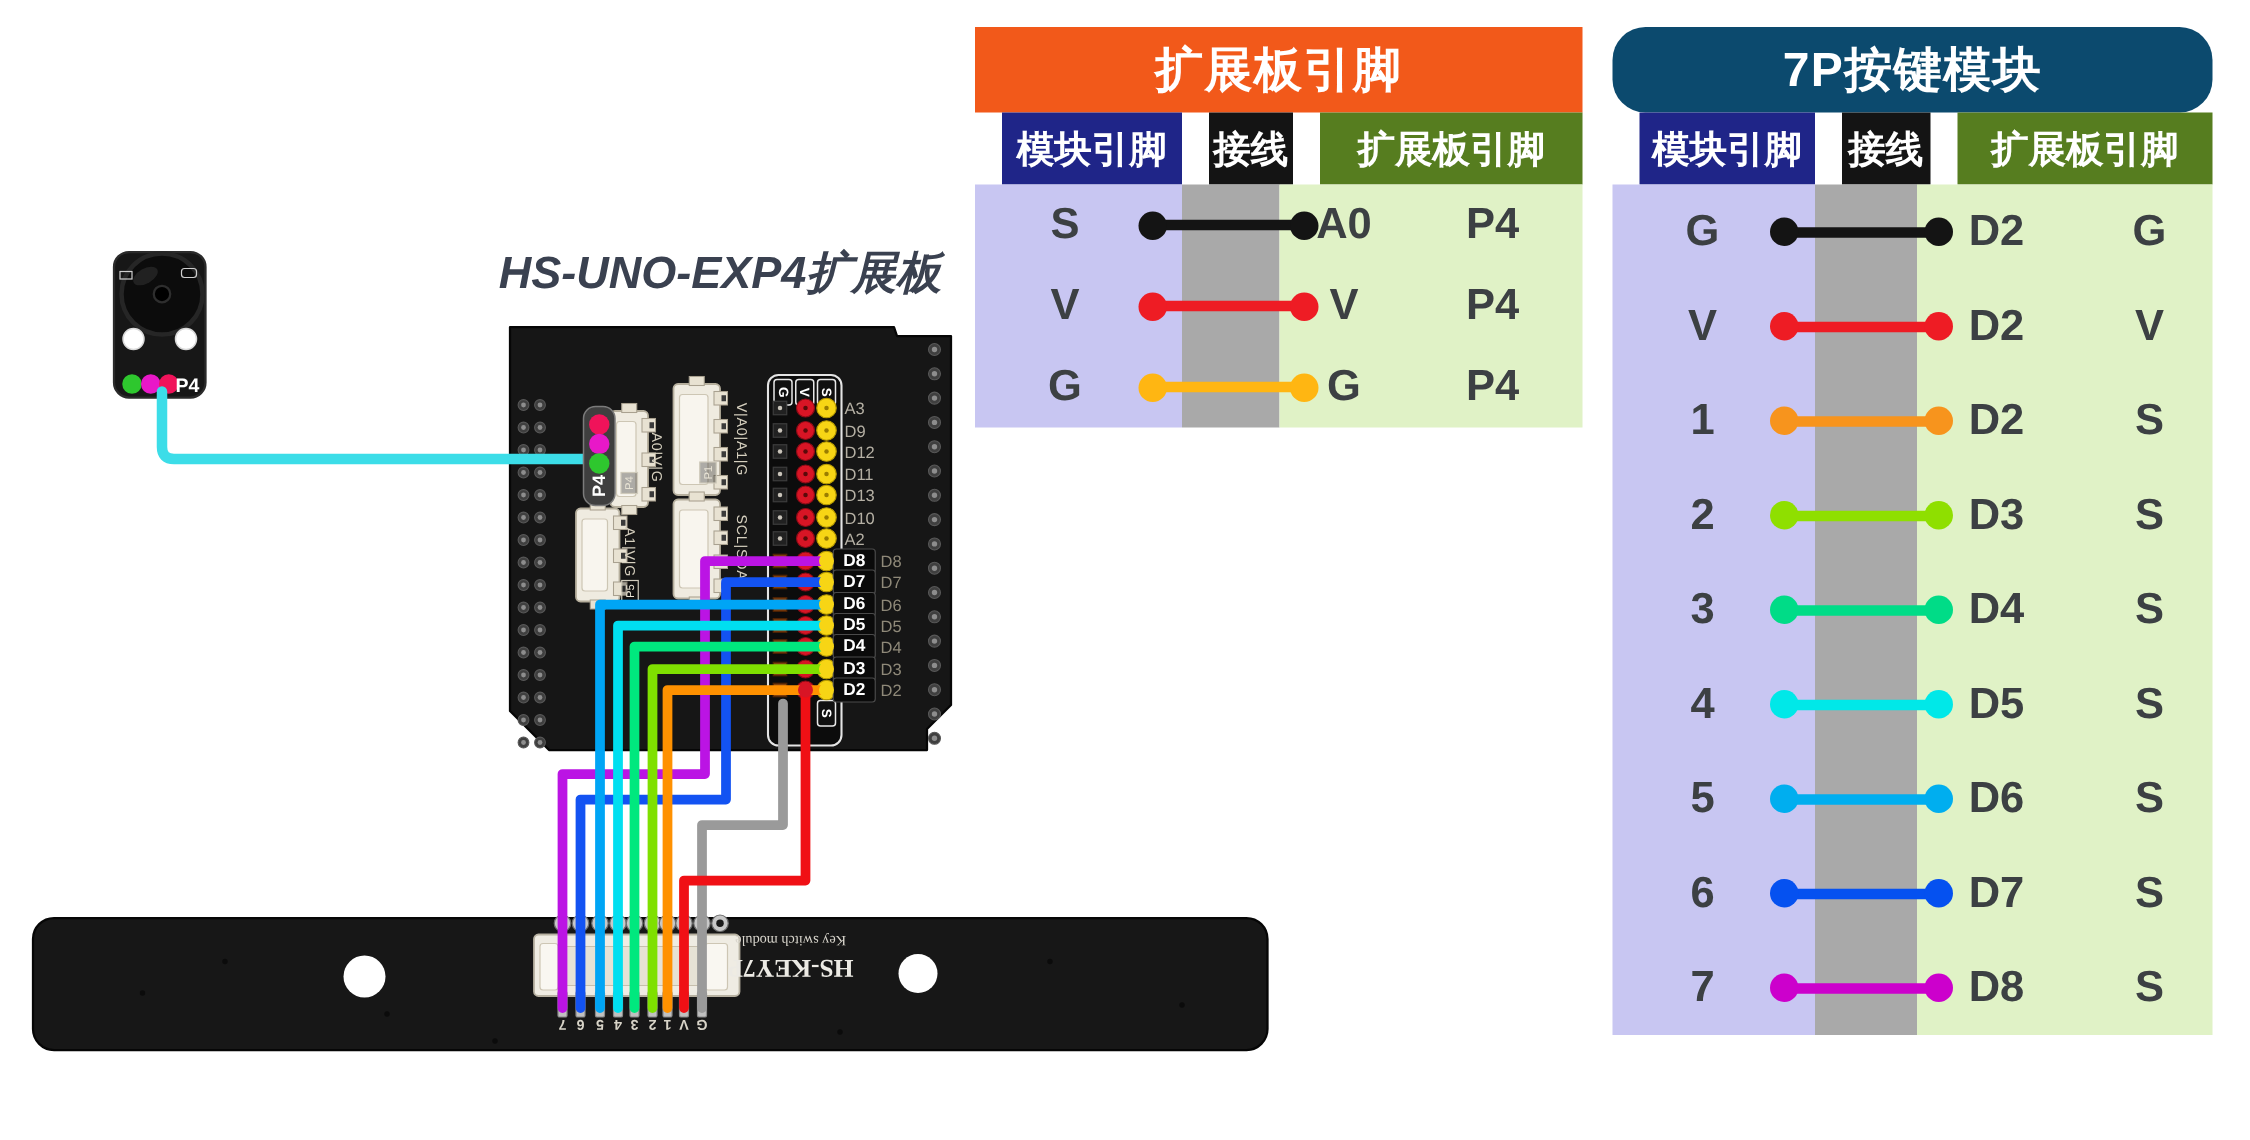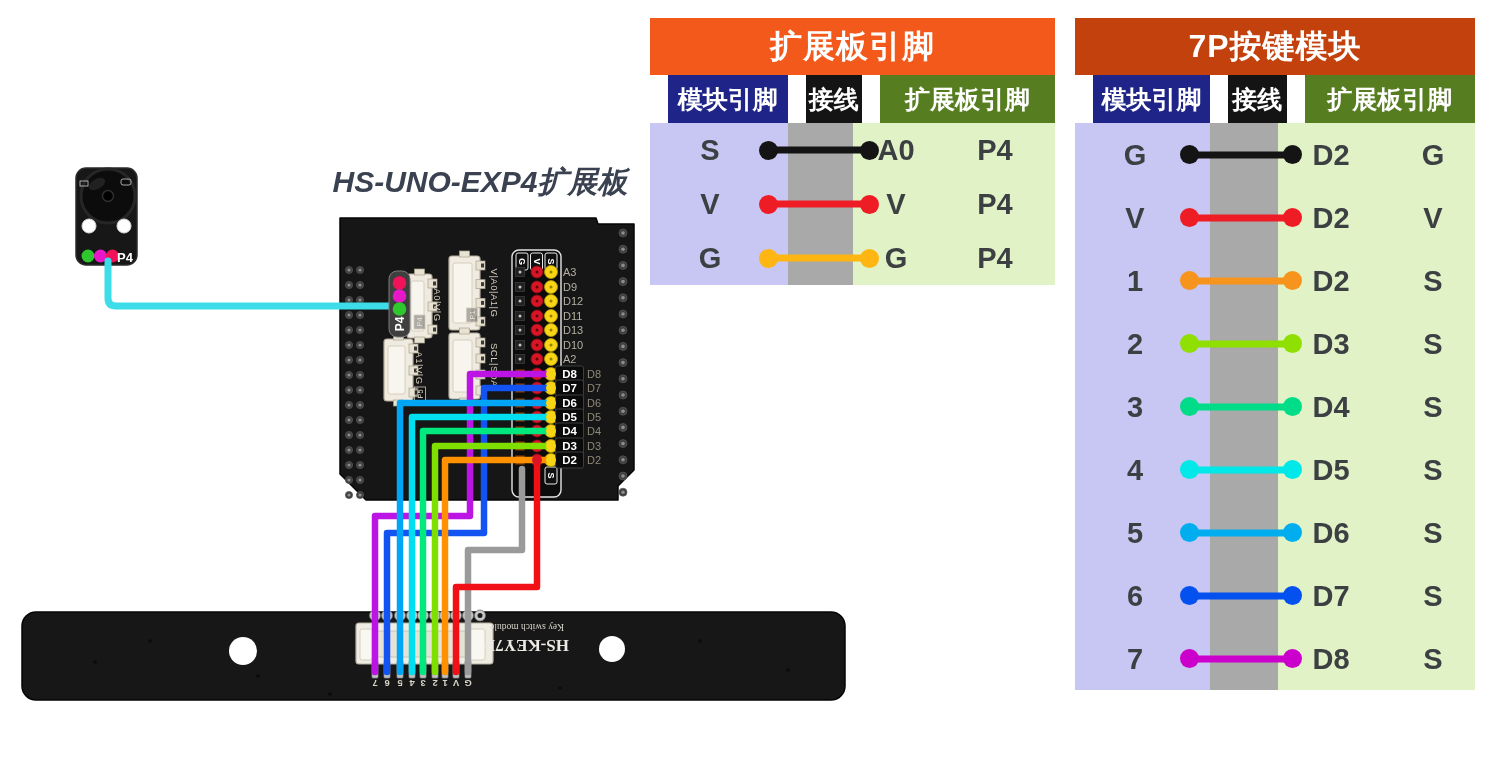--- a/index.html
+++ b/index.html
@@ -532,21 +532,21 @@
         <span class="pin">G</span>
         <span class="tw" style="--wc: #ffb612;"></span>
         <span class="bpin">G</span>
         <span class="bport">P4</span>
       </div>
     </div>
   </div>
 
   
   <div class="tbl t2" style="left:1075px;top:18px;width:400px">
-    <div class="t-title" style="background: #c2410c;">7P按键模块</div>
+    <div class="t-title" style="background: #0c4a6e; border-radius: 22px;">7P按键模块</div>
     <div class="t-head">
       <div class="h1" style="background: rgb(31, 37, 136);">模块引脚</div>
       <div class="h2" style="background: rgb(20, 20, 20);">接线</div>
       <div class="h3" style="background: rgb(86, 125, 31);">扩展板引脚</div>
     </div>
     <div class="t-body" style="color: rgb(60, 64, 67);">
       <div class="colbg c1" style="background: rgb(200, 198, 242);"></div>
       <div class="colbg c2" style="background: rgb(169, 169, 169);"></div>
       <div class="colbg c3" style="background: rgb(224, 242, 198);"></div>
       <div class="row">

